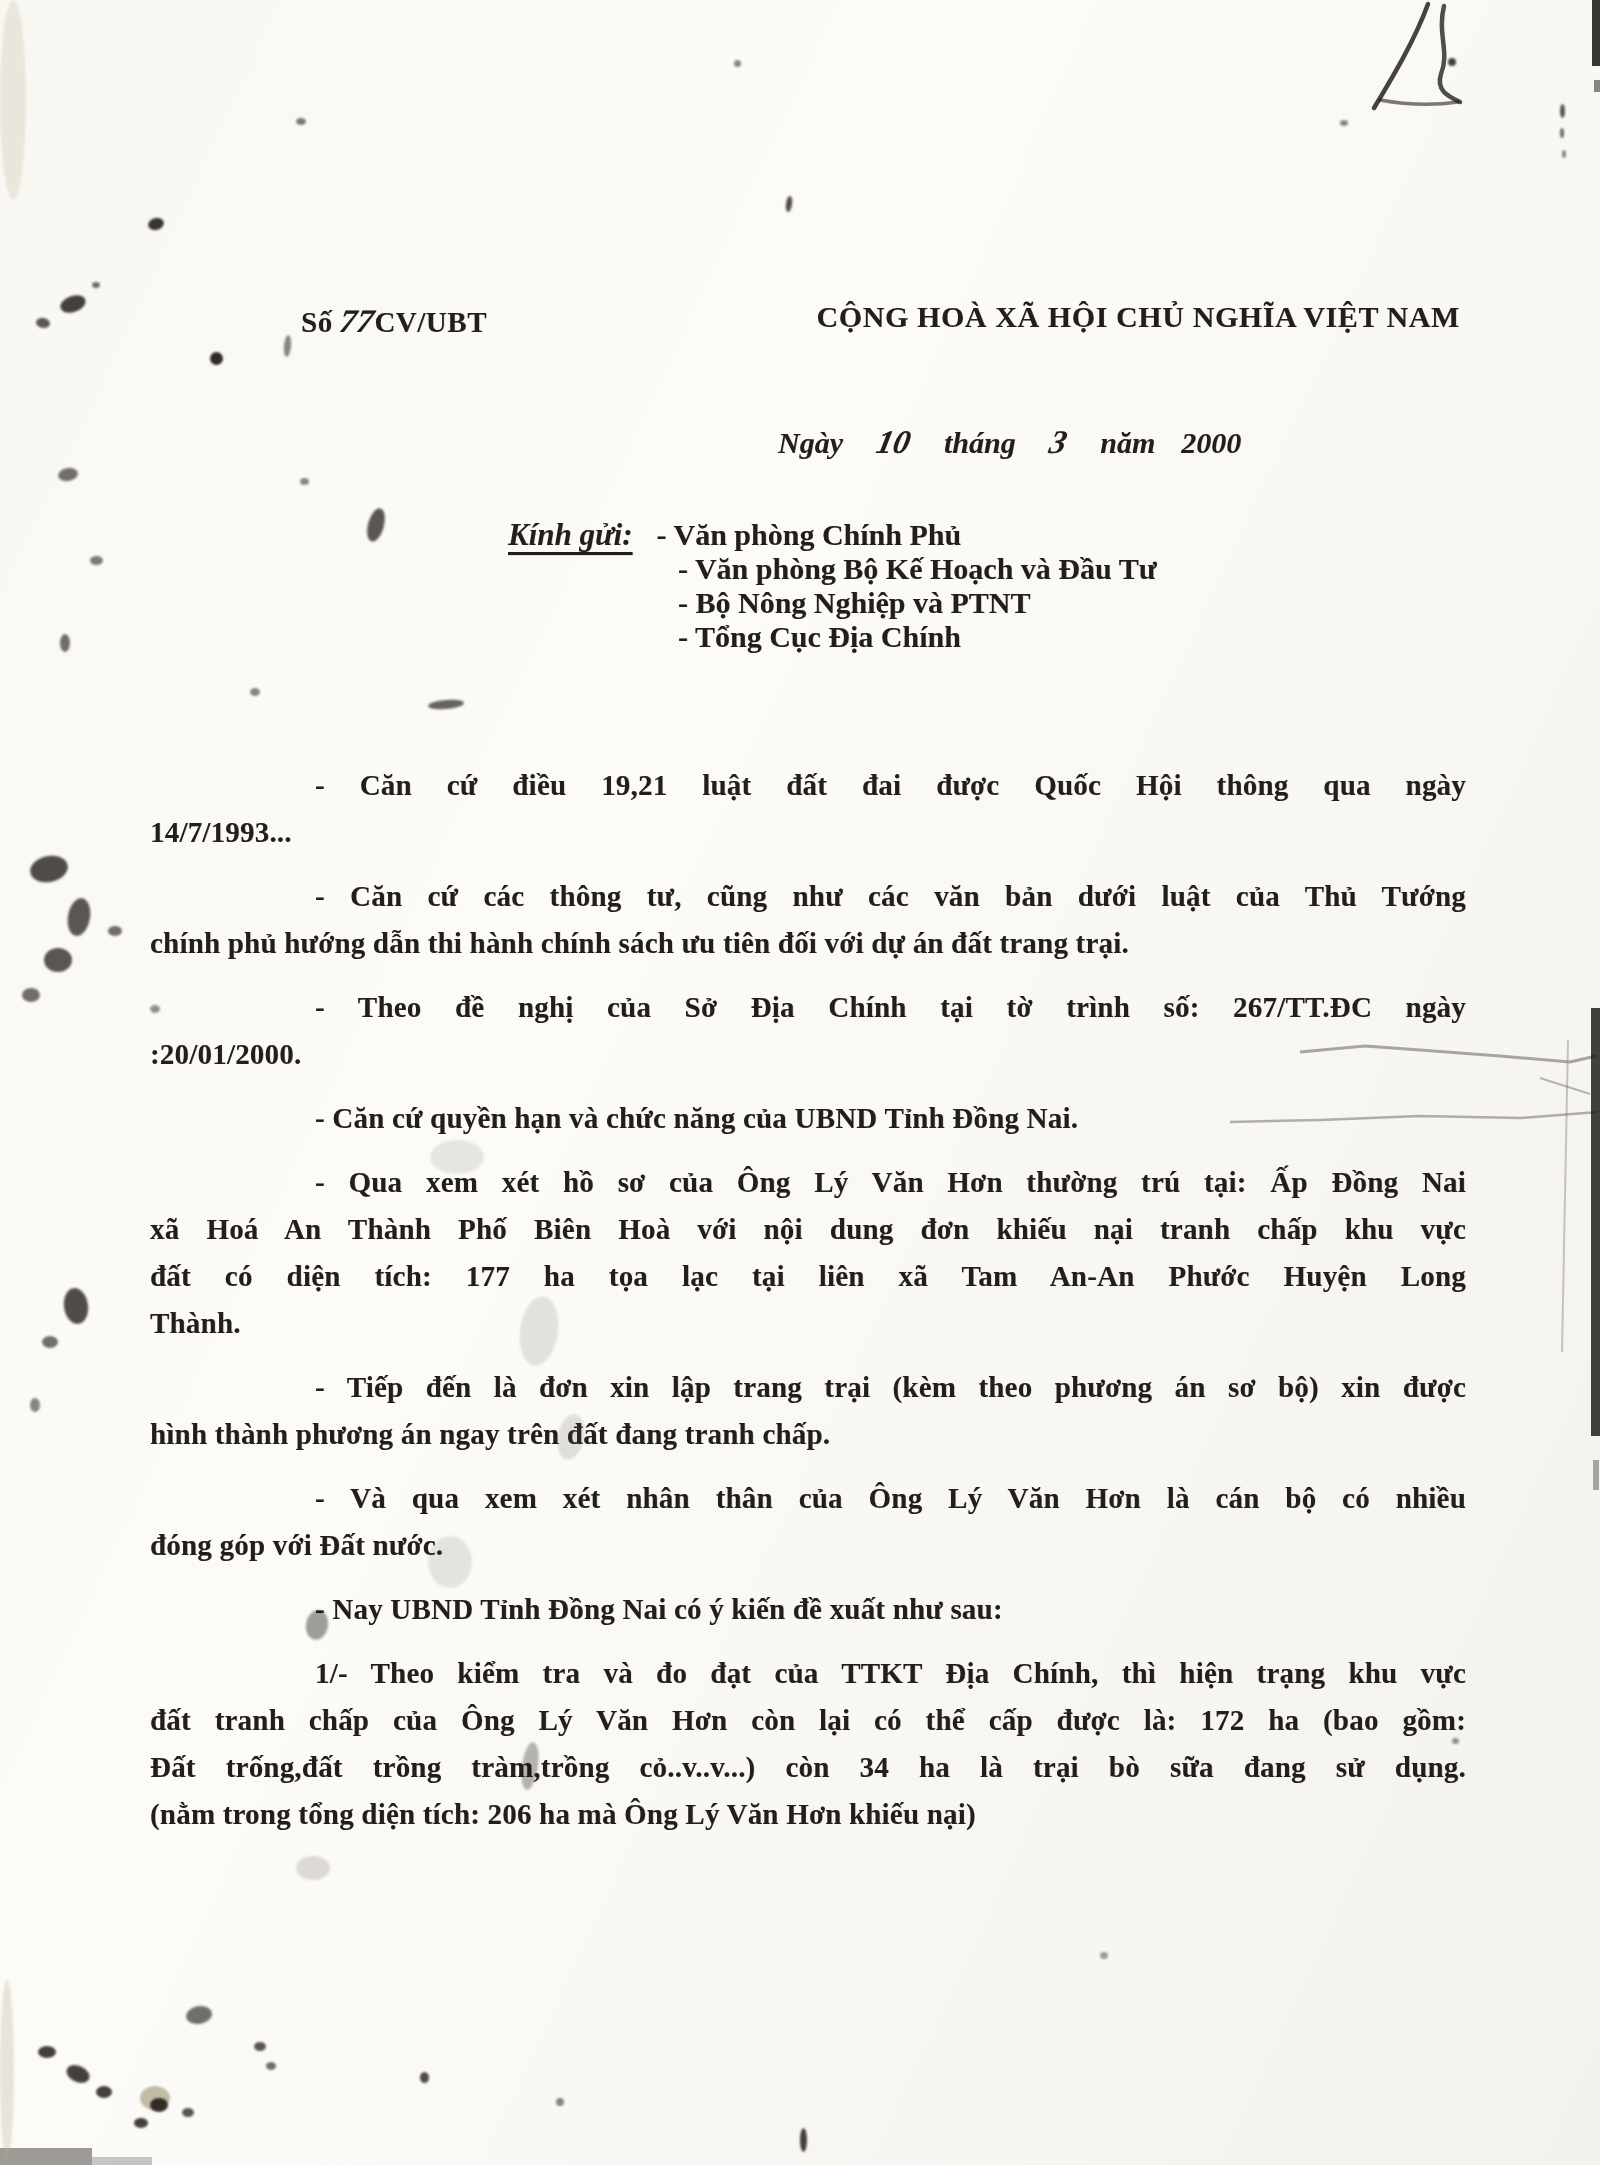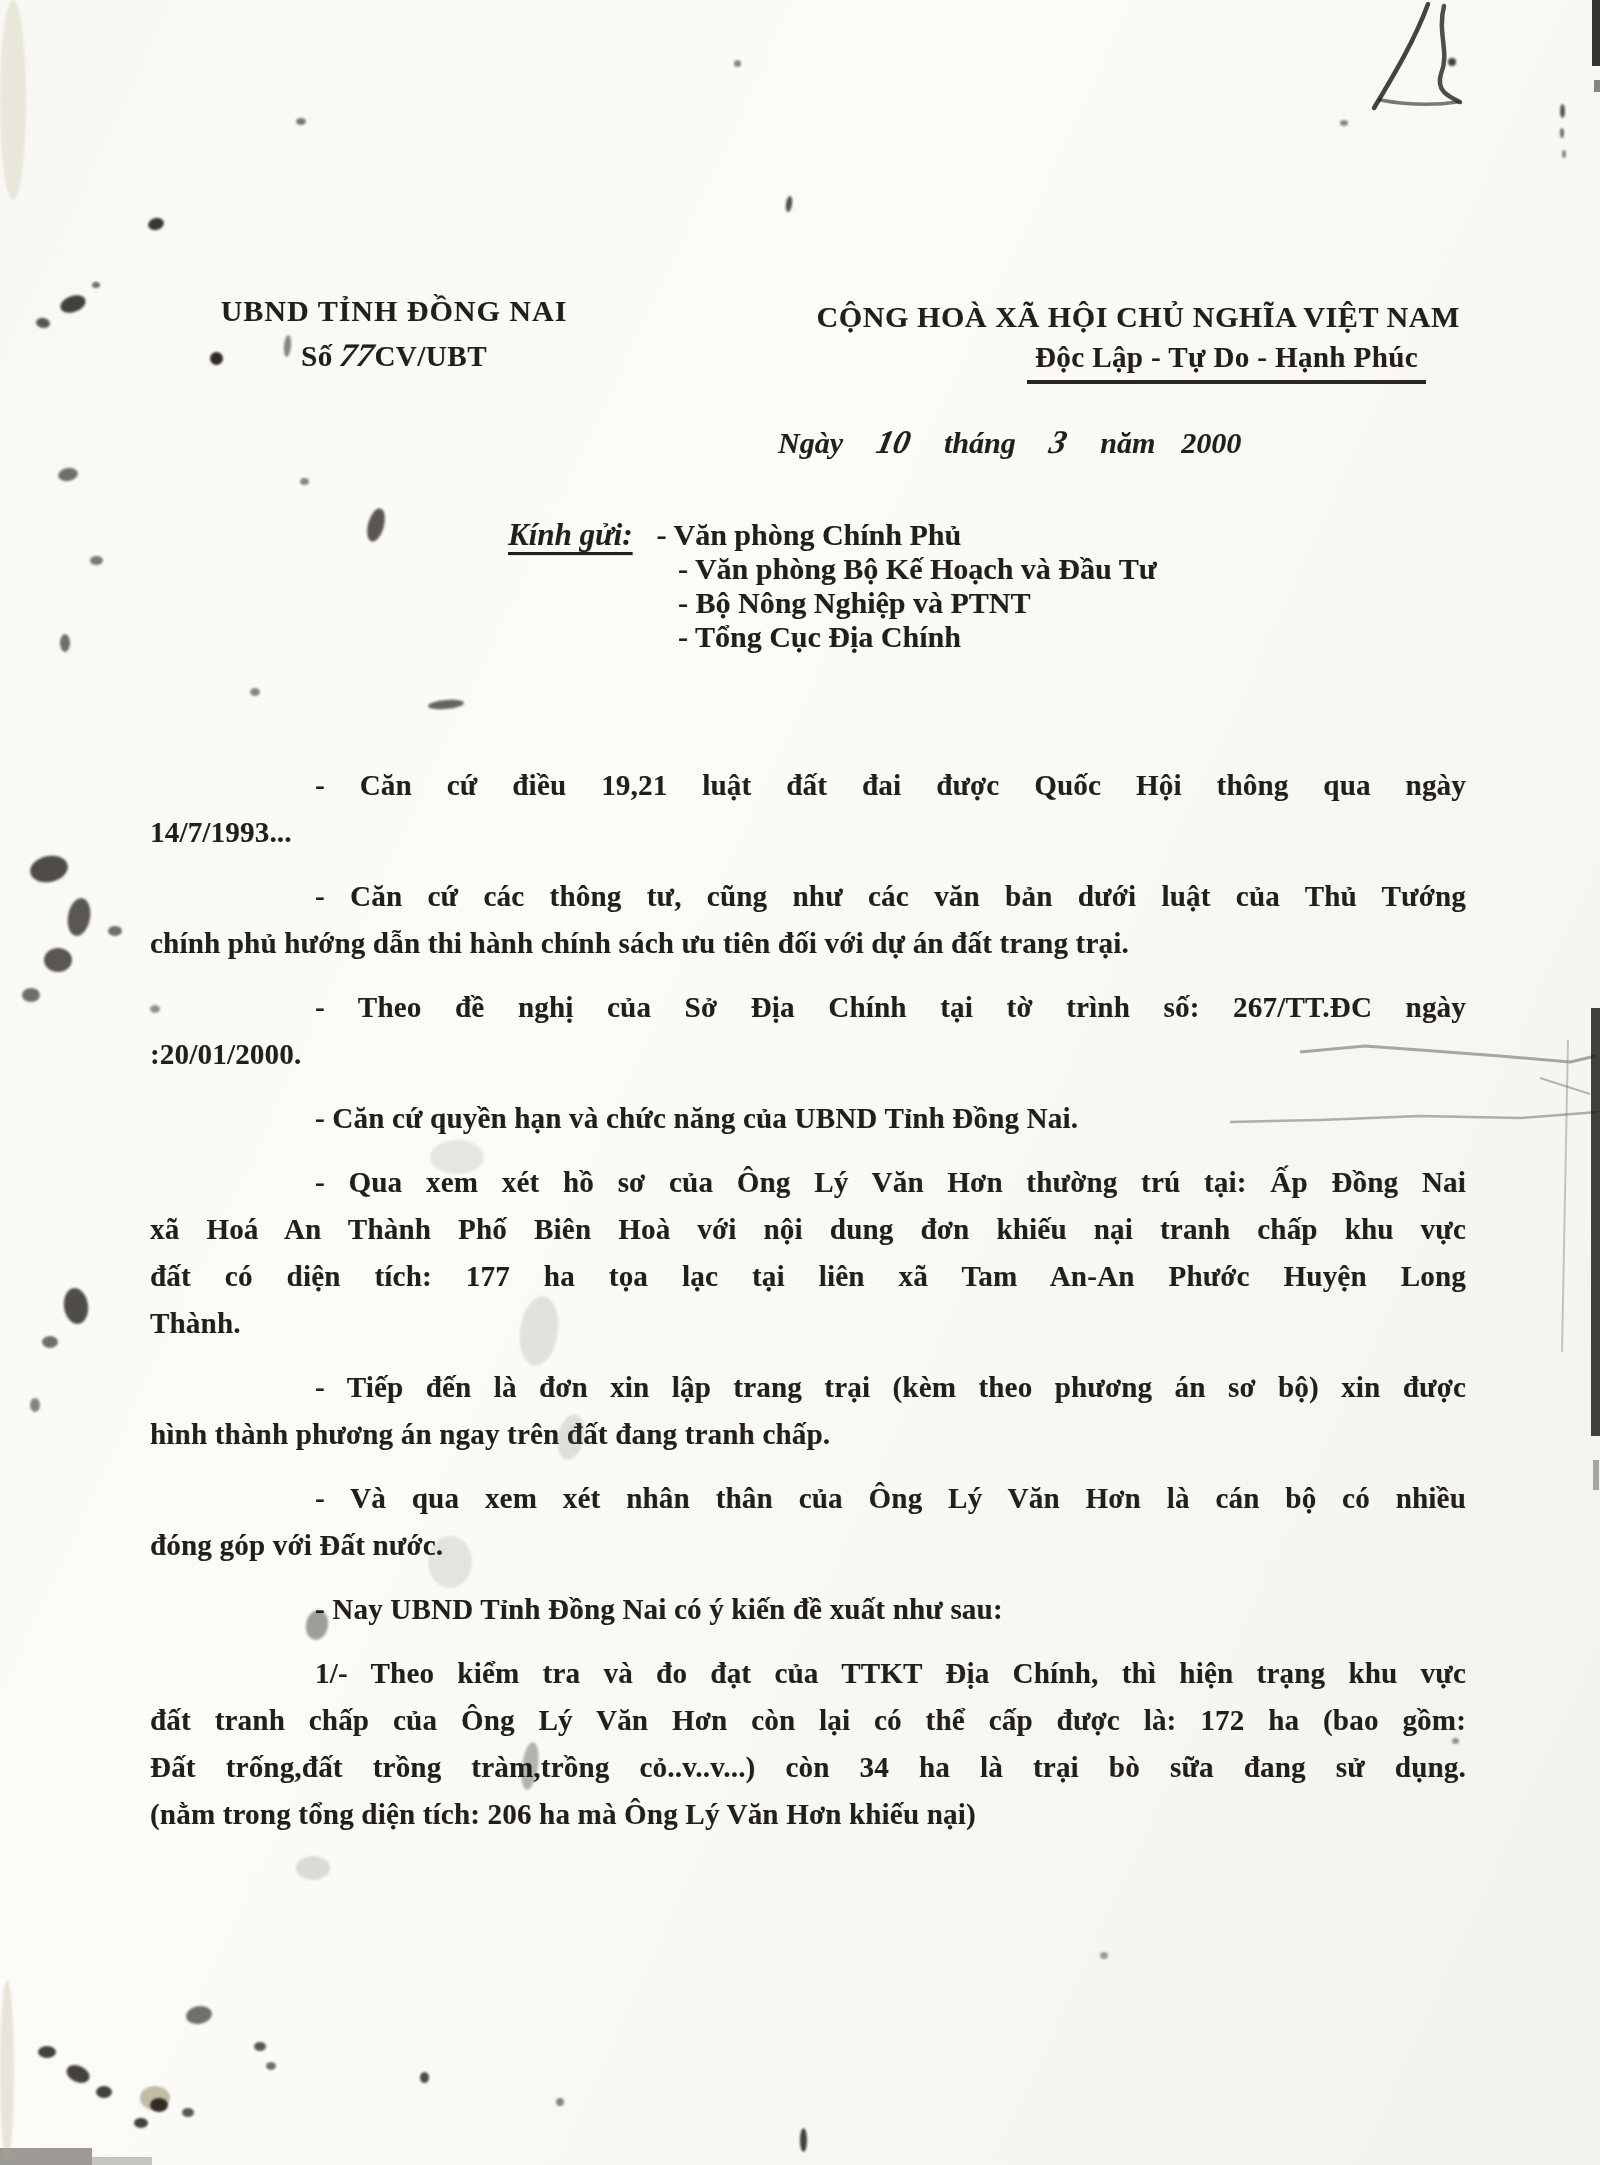--- a/index.html
+++ b/index.html
@@ -42,29 +42,27 @@
   
   .stain { position:absolute; border-radius:50%; pointer-events:none; }
   .overlay { position:absolute; left:0; top:0; pointer-events:none; }
 </style>
 </head>
 <body>
 
 <div class="page">
 
   <div class="hdr-left">
-    <div class="org">UBND TỈNH ĐỒNG NAI</div>
     <div class="doc-no"><span>Số</span>
       <span class="hand">77</span><span>CV/UBT</span>
     </div>
   </div>
 
   <div class="hdr-right">
     <div class="motto1">CỘNG HOÀ XÃ HỘI CHỦ NGHĨA VIỆT NAM</div>
-    <div><span class="motto2">Độc Lập - Tự Do - Hạnh Phúc</span></div>
   </div>
 
   <div class="dateline"><span>Ngày</span><span class="gap"></span><span class="hw">10</span><span class="gap"></span><span>tháng</span><span class="gap"></span><span class="hw">3</span><span class="gap"></span><span>năm</span><span class="gap" style="width:26px"></span><span>2000</span>
   </div>
 
   <div class="recipients">
     <div><span class="rec-label">Kính gửi:</span><span>- Văn phòng Chính Phủ</span>
     </div>
     <div id="rec-list">
         <div class="rec-item">- Văn phòng Bộ Kế Hoạch và Đầu Tư</div>

